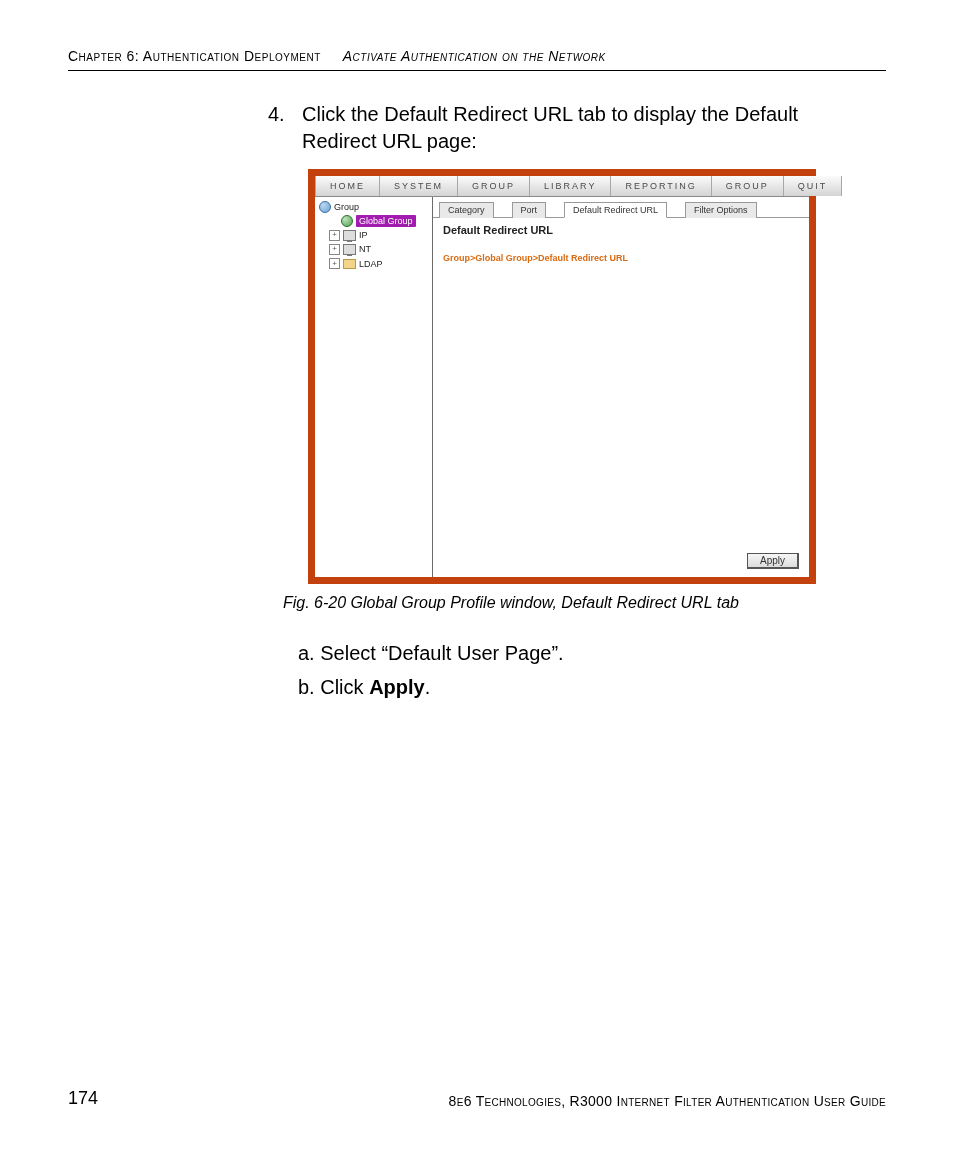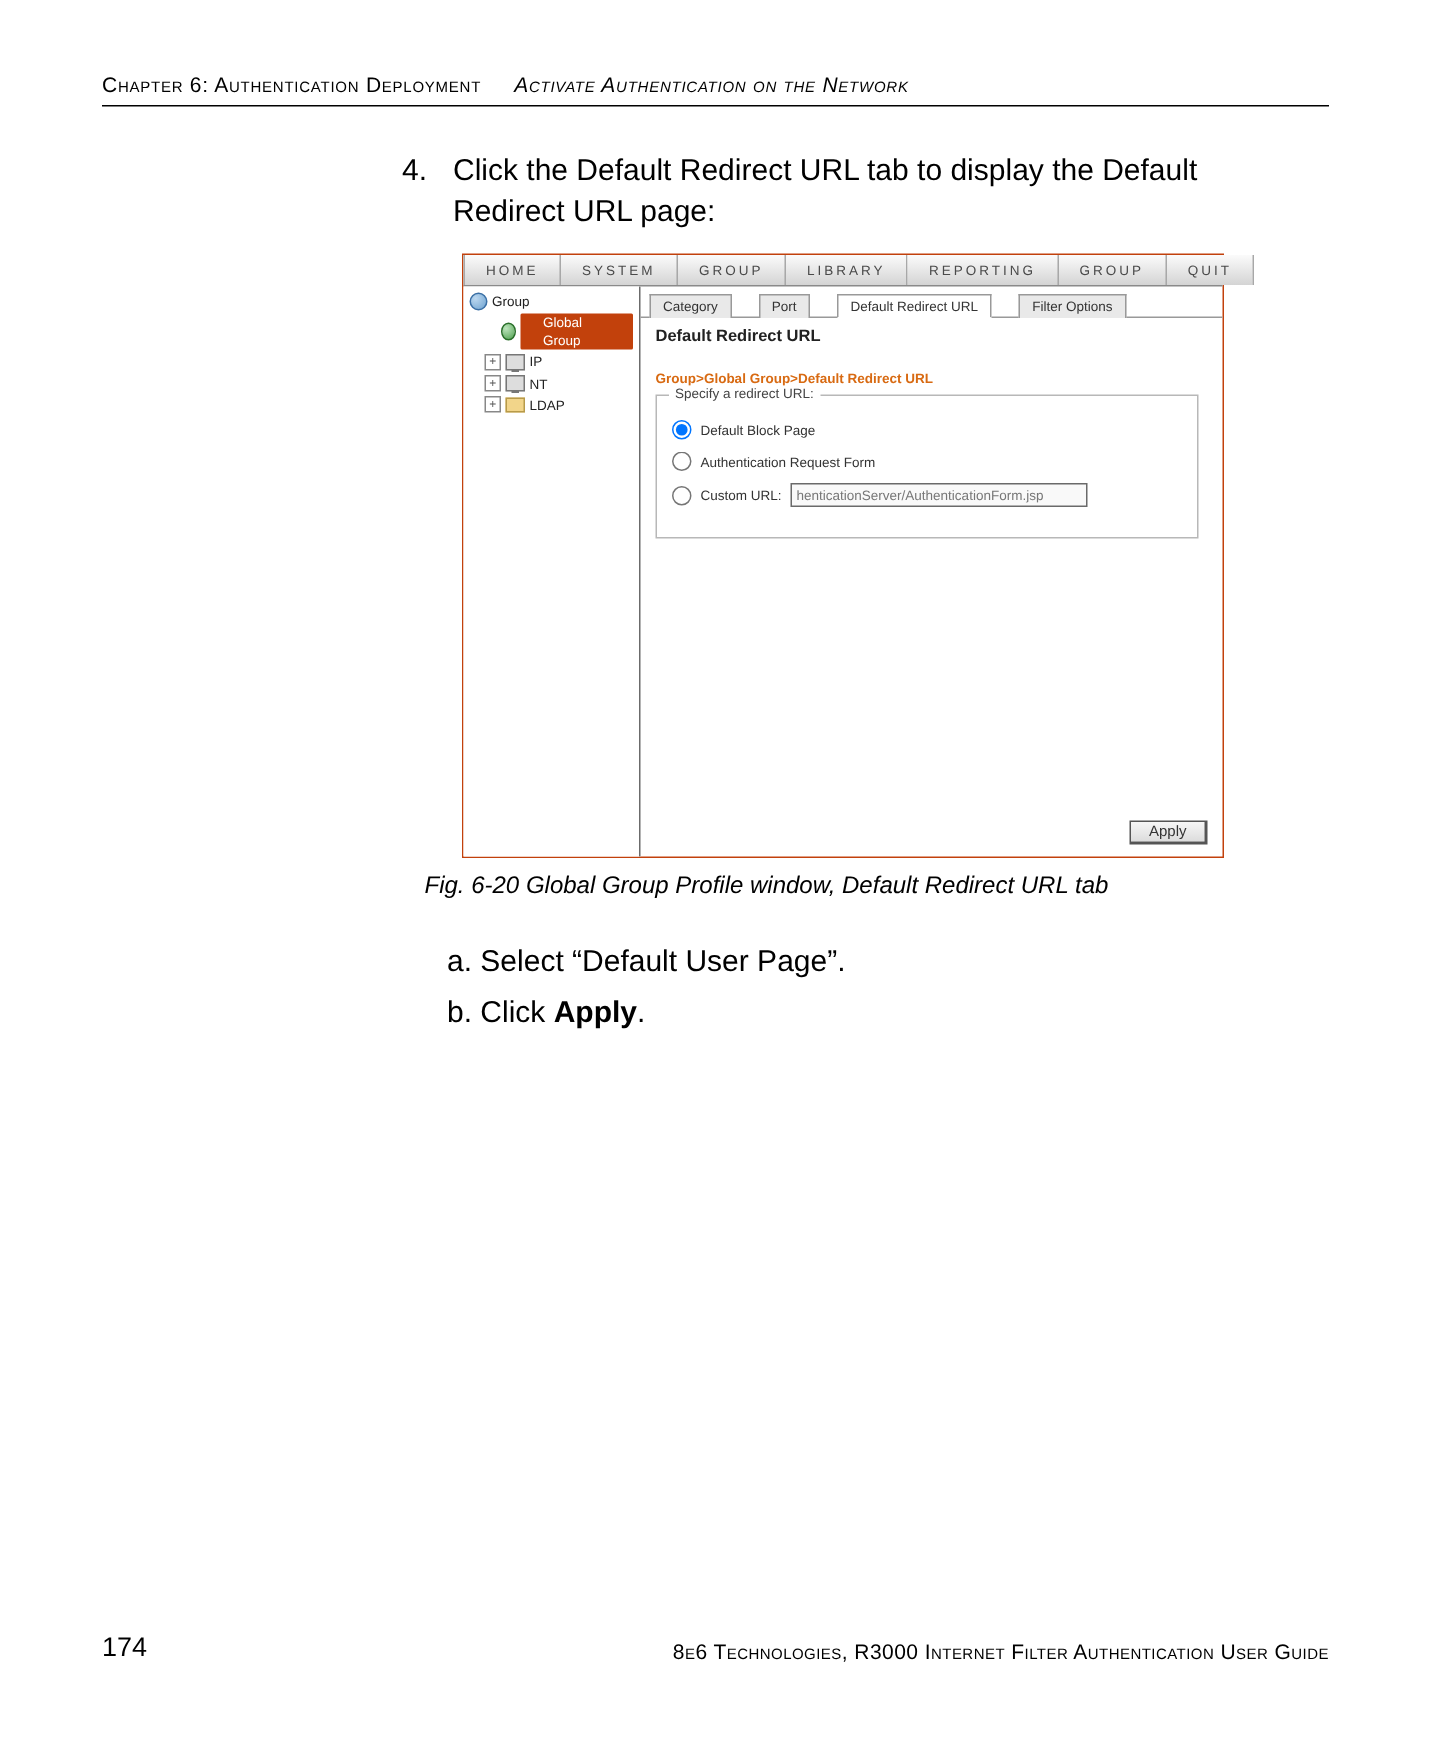--- a/index.html
+++ b/index.html
@@ -13,31 +13,31 @@
   ol.step .num{min-width:26px}
   .fig-wrap{margin-left:240px;margin-right:70px;margin-top:14px}
   .fig-caption{font-style:italic;font-size:16px;margin-top:10px;margin-left:215px}
   .sub-steps{margin-left:230px;margin-top:24px;font-size:20px;line-height:1.7}
   .sub-steps b{font-weight:700}
   .footer{position:absolute;left:68px;right:68px;bottom:50px;display:flex;justify-content:space-between;align-items:flex-end;font-size:14px}
   .footer .pn{font-size:18px}
   .footer .ft{font-variant:small-caps;letter-spacing:.3px}
 
   
-  .appwin{border:1px solid #c2410c;background:#fff;font-size:10px;font-family:Verdana,Geneva,sans-serif;color:#333}
+  .appwin{border:7px solid #c2410c;background:#fff;font-size:10px;font-family:Verdana,Geneva,sans-serif;color:#333}
   .menubar{background:linear-gradient(#f2f2f2,#c9c9c9);border-bottom:1px solid #8a8a8a;height:20px;display:flex;align-items:stretch}
   .menubar .spacer{width:60px;border-right:1px solid #a8a8a8}
   .menubar .mi{flex:0 0 auto;padding:0 14px;font-size:9px;letter-spacing:2px;color:#4a4a4a;display:flex;align-items:center;border-right:1px solid #a8a8a8;background:linear-gradient(#fbfbfb,#d4d4d4);cursor:default}
   .menubar .endspacer{flex:1;border-left:0}
   .appbody{display:flex;height:380px}
   .tree{width:118px;border-right:1px solid #6b6b6b;background:#fff;padding:4px 4px;box-sizing:border-box;font-size:9px;line-height:1.35;color:#222}
   .tree .root{display:flex;align-items:center;gap:3px;font-weight:400}
   .tree .node{display:flex;align-items:center;gap:3px;margin-left:10px;margin-top:2px}
   .tree .exp{display:inline-flex;width:9px;height:9px;border:1px solid #888;align-items:center;justify-content:center;font-size:8px;line-height:1;color:#555;background:#fff}
-  .tree .sel{background:#c2410c;color:#fff;padding:0 15px;border-radius:1px}
+  .tree .sel{background:#a21caf;color:#fff;padding:0 3px;border-radius:1px}
   .icn{display:inline-block;width:10px;height:10px}
   .icn-globe{border:1px solid #3a6fa5;border-radius:50%;background:radial-gradient(circle at 30% 30%,#bcd8f0,#6fa3d0)}
   .icn-world{border:1px solid #2a6f2a;border-radius:50%;background:radial-gradient(circle at 30% 30%,#bde5bd,#4fa04f)}
   .icn-host{width:11px;height:9px;background:#ddd;border:1px solid #777;position:relative}
   .icn-host::after{content:"";position:absolute;width:5px;height:2px;background:#777;left:3px;top:9px}
   .icn-folder{width:11px;height:8px;background:#f2d58a;border:1px solid #b79a4a}
   .content{flex:1;display:flex;flex-direction:column}
   .tabs{display:flex;gap:16px;padding:4px 6px 0 6px;font-size:9px;border-bottom:1px solid #999}
   .tab{padding:2px 8px;border:1px solid #999;border-bottom:none;background:#e9e9e9;margin-right:2px;position:relative;top:1px;color:#333;cursor:default}
   .tab.active{background:#fff;border-bottom:1px solid #fff}
@@ -113,36 +113,20 @@
         <div class="content">
           <div class="tabs">
             <div class="tab">Category</div>
             <div class="tab">Port</div>
             <div class="tab active">Default Redirect URL</div>
             <div class="tab">Filter Options</div>
           </div>
           <div class="panel">
             <h4>Default Redirect URL</h4>
             <div class="bc">Group&gt;Global Group&gt;Default Redirect URL</div>
-            <div class="fieldset">
-              <div class="legend">Specify a redirect URL:</div>
-              <label class="opt">
-                <input type="radio" name="r" checked="" style="">
-                <span>Default Block Page</span>
-              </label>
-              <label class="opt">
-                <input type="radio" name="r" style="">
-                <span>Authentication Request Form</span>
-              </label>
-              <label class="opt last">
-                <input type="radio" name="r" style="">
-                <span>Custom URL:</span>
-                <input type="text" value="henticationServer/AuthenticationForm.jsp" style="">
-              </label>
-            </div>
             <div class="apply-row">
               <button class="btn">Apply</button>
             </div>
           </div>
         </div>
       </div>
     </div>
   </div>
 
   <div class="fig-caption">Fig. 6-20  Global Group Profile window, Default Redirect URL tab</div>

